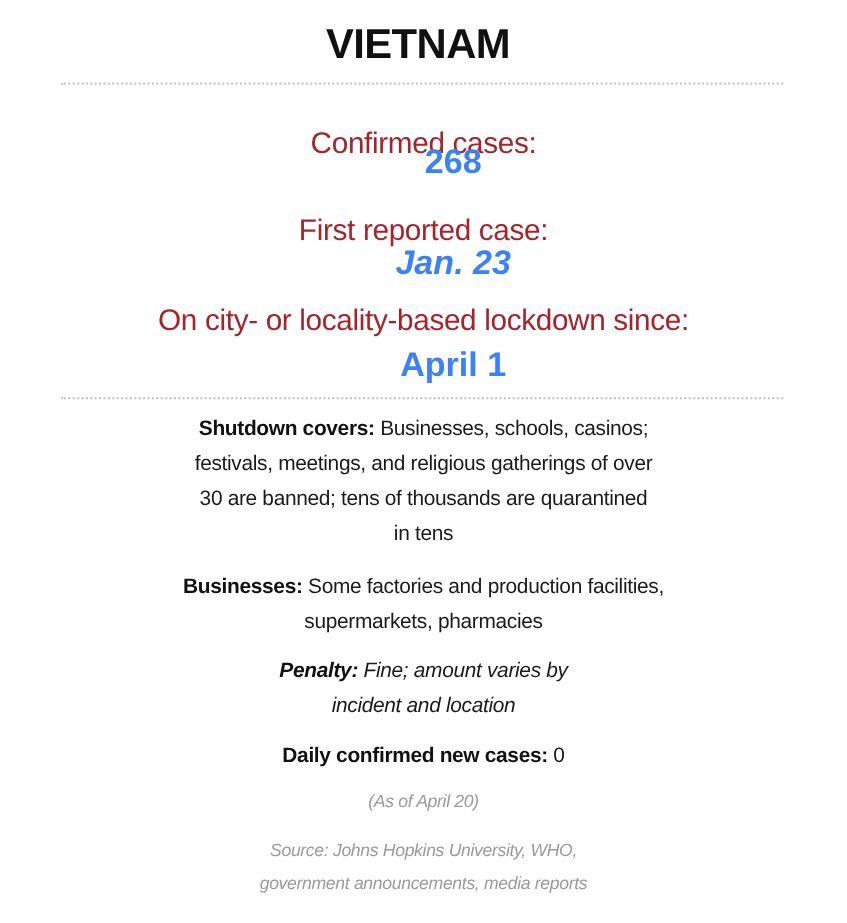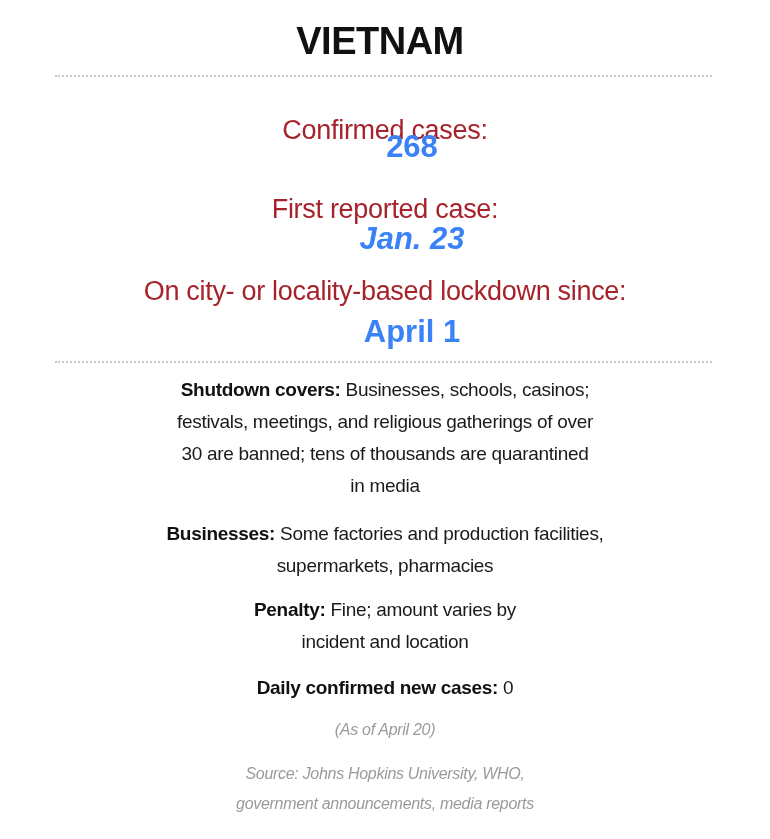--- a/index.html
+++ b/index.html
@@ -95,29 +95,29 @@
 
   <div class="label-red" style="top:274px;">On city- or locality-based lockdown since:</div>
   <div class="value-red" style="top:313px;">April 1</div>
 
   <div class="divider" style="top:361px;"></div>
 
   <div class="info" style="top:374px;">
     <div><b>Shutdown covers:</b><span> Businesses, schools, casinos;</span></div>
     <div>festivals, meetings, and religious gatherings of over</div>
     <div>30 are banned; tens of thousands are quarantined</div>
-    <div>in media</div>
+    <div>in tens</div>
   </div>
 
   <div class="info" style="top:518px;">
     <div><b>Businesses:</b><span> Some factories and production facilities,</span></div>
     <div>supermarkets, pharmacies</div>
   </div>
 
-  <div class="info" style="top:594px;">
+  <div class="info" style="top:594px;font-style:italic;">
     <div><b>Penalty:</b><span> Fine; amount varies by</span></div>
     <div>incident and location</div>
   </div>
 
   <div class="info" style="top:672px;">
     <div><b>Daily confirmed new cases:</b><span> 0</span></div>
   </div>
 
   <div class="note" style="top:714px;">(As of April 20)</div>
 

